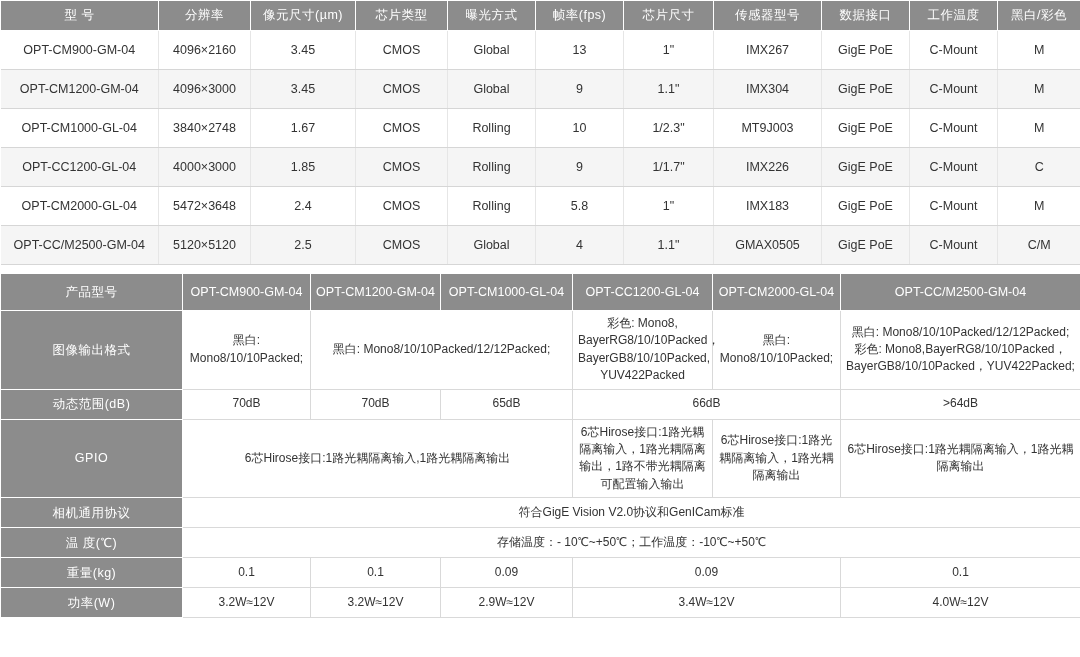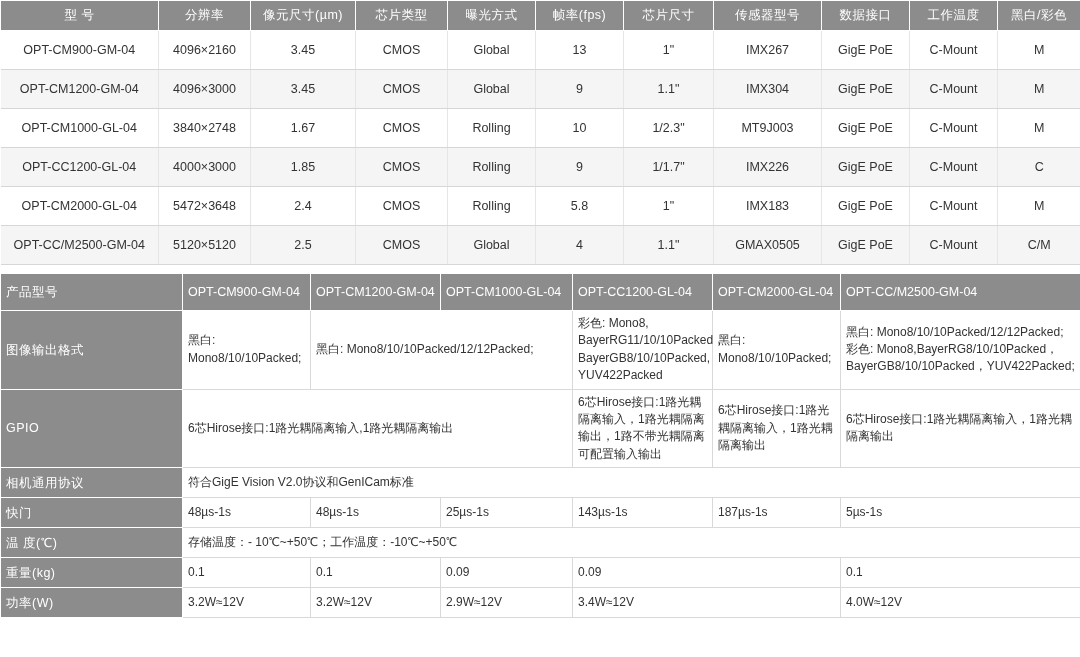--- a/index.html
+++ b/index.html
@@ -50,21 +50,21 @@
   #spec-table tbody tr:nth-child(odd) td { background: #ffffff; }
 
   
   #detail-table {
     margin: 0;
     border-top: 1px solid #d6d6d6;
   }
   #detail-table td, #detail-table th {
     border: 1px solid #d9d9d9;
     font-size: 12px;
-    text-align: left;
+    text-align: center;
     vertical-align: middle;
     padding: 4px 5px;
     line-height: 1.45;
     color: #333333;
     background: #ffffff;
   }
   #detail-table .rowhead {
     background: #8c8c8c;
     color: #ffffff;
     font-weight: normal;
@@ -218,50 +218,49 @@
         <td>OPT-CM2000-GL-04</td>
         <td>OPT-CC/M2500-GM-04</td>
       </tr>
     </thead>
     <tbody>
 
       <tr style="height:58px">
         <td class="rowhead">图像输出格式</td>
         <td class="small">黑白: Mono8/10/10Packed;</td>
         <td class="small" colspan="2">黑白: Mono8/10/10Packed/12/12Packed;</td>
-        <td class="small">彩色: Mono8, BayerRG11/10/10Packed，BayerGB8/10/10Packed, YUV422Packed</td>
+        <td class="small">彩色: Mono8, BayerRG8/10/10Packed，BayerGB8/10/10Packed, YUV422Packed</td>
         <td class="small">黑白: Mono8/10/10Packed;</td>
         <td class="small" style="white-space:pre-line">黑白: Mono8/10/10Packed/12/12Packed;
 彩色: Mono8,BayerRG8/10/10Packed，BayerGB8/10/10Packed，YUV422Packed;</td>
       </tr>
 
 
+      <tr style="height:30px">
+        <td class="rowhead">动态范围(dB)</td>
+        <td>70dB</td>
+        <td>70dB</td>
+        <td>65dB</td>
+        <td colspan="2">66dB</td>
+        <td>&gt;64dB</td>
+      </tr>
 
       <tr style="height:52px">
         <td class="rowhead">GPIO</td>
         <td class="small" colspan="3">6芯Hirose接口:1路光耦隔离输入,1路光耦隔离输出</td>
         <td class="small">6芯Hirose接口:1路光耦隔离输入，1路光耦隔离输出，1路不带光耦隔离可配置输入输出</td>
         <td class="small">6芯Hirose接口:1路光耦隔离输入，1路光耦隔离输出</td>
         <td class="small">6芯Hirose接口:1路光耦隔离输入，1路光耦隔离输出</td>
       </tr>
 
       <tr style="height:30px">
         <td class="rowhead">相机通用协议</td>
         <td colspan="6">符合GigE Vision V2.0协议和GenICam标准</td>
       </tr>
 
-      <tr style="height:30px">
-        <td class="rowhead">快门</td>
-        <td>48µs-1s</td>
-        <td>48µs-1s</td>
-        <td>25µs-1s</td>
-        <td>143µs-1s</td>
-        <td>187µs-1s</td>
-        <td>5µs-1s</td>
-      </tr>
 
       <tr style="height:30px">
         <td class="rowhead">温 度(℃)</td>
         <td colspan="6">存储温度：- 10℃~+50℃；工作温度：-10℃~+50℃</td>
       </tr>
 
       <tr style="height:30px">
         <td class="rowhead">重量(kg)</td>
         <td>0.1</td>
         <td>0.1</td>

